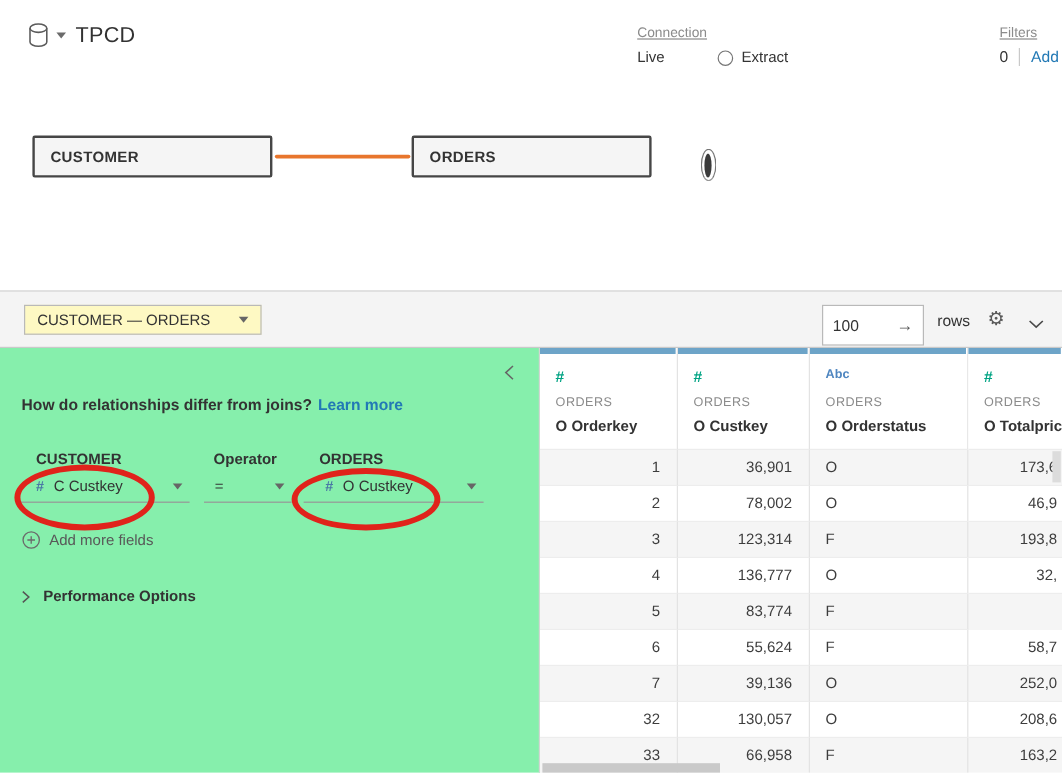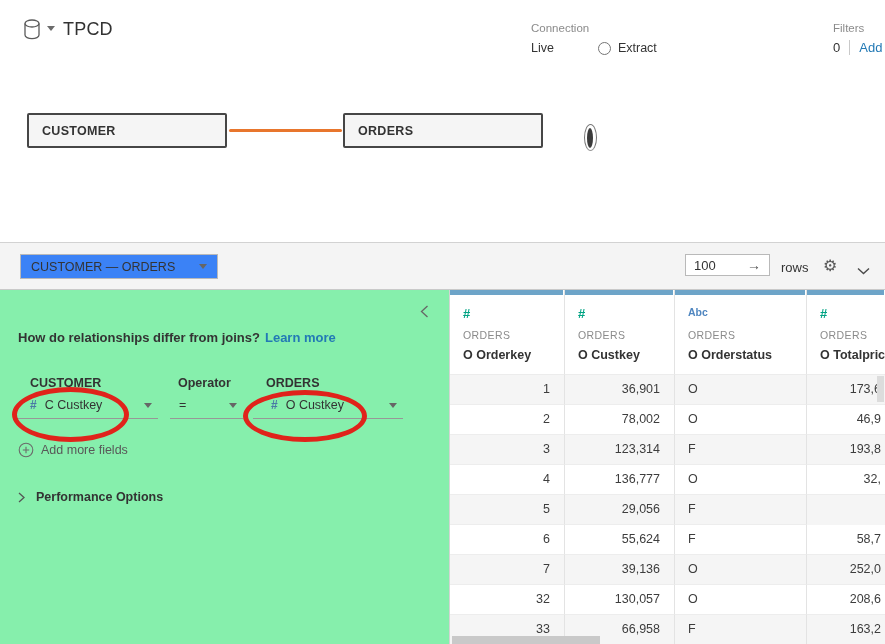--- a/index.html
+++ b/index.html
@@ -8,21 +8,21 @@
   body { position:relative; }
 
   
   .top-header { position:absolute; left:0; top:0; width:885px; height:70px; }
   .db-icon-wrap { position:absolute; left:22px; top:18px; display:flex; align-items:center; }
   .db-caret { width:0; height:0; border-left:4px solid transparent; border-right:4px solid transparent;
     border-top:5px solid #6b6b6b; margin-left:5px; margin-top:-6px; }
   .ds-title { position:absolute; left:63px; top:19px; font-size:18px; font-weight:500; color:#323232; letter-spacing:.2px; }
 
   .conn-group { position:absolute; left:531px; top:22px; }
-  .small-label { font-size:11.5px; color:#8b8b8b; }
+  .small-label { font-size:11.5px; color:#8b8b8b;text-decoration:underline; }
   .radio-row { display:flex; align-items:center; margin-top:7px; font-size:12.5px; color:#333;justify-content:center; }
   .radio { width:13px; height:13px; border:1px solid #757575; border-radius:50%; background:#fff;
     position:relative; display:inline-block; margin-right:7px; flex:0 0 auto; }
   .radio.sel::after { content:''; position:absolute; left:2.5px; top:2.5px; right:2.5px; bottom:2.5px;
     background:#3b3b3b; border-radius:50%; }
   .radio-extract { margin-left:44px; }
 
   .filters-group { position:absolute; left:813px; top:22px;margin-left:20px; }
   .filters-row { display:flex; align-items:center; margin-top:6px; font-size:13px; }
   .pipe { width:1px; height:15px; background:#c9c9c9; margin:0 9px; }
@@ -32,26 +32,26 @@
   .noodle { position:absolute; left:229px; top:129px; width:113px; height:3px; background:#e8762d; border-radius:2px; }
   .table-box { position:absolute; top:113px; width:200px; height:35px; background:#f5f5f5;
     border:2px solid #464646; border-radius:2px; display:flex; align-items:center; padding-left:13px;
     font-size:12.5px; font-weight:700; color:#333; letter-spacing:.3px; }
   .table-box.customer { left:27px; }
   .table-box.orders { left:343px; }
 
   
   .toolbar { position:absolute; left:0; top:242px; width:885px; height:48px; background:#f4f4f4;
     border-top:1px solid #d2d2d2; border-bottom:1px solid #c9c9c9; }
-  .rel-select { position:absolute; left:20px; top:11px; width:198px; height:25px; background:#3b82f6;
+  .rel-select { position:absolute; left:20px; top:11px; width:198px; height:25px; background:#fef9c3;
     border:1px solid #b9b9b9; display:flex; align-items:center; padding:0 10px; font-size:12.5px; color:#333; }
   .rel-select .caret { margin-left:auto; }
   .caret { width:0; height:0; border-left:4px solid transparent; border-right:4px solid transparent;
     border-top:5px solid #666; }
-  .rows-box { position:absolute; left:685px; top:11px; width:85px; height:22px; background:#fff;
+  .rows-box { position:absolute; left:685px; top:11px; width:85px; height:34px; background:#fff;
     border:1px solid #b9b9b9; display:flex; align-items:center; }
   .rows-box input { border:none; outline:none; width:50px; font-size:13px; color:#333; padding-left:8px;
     font-family:"Liberation Sans", sans-serif; background:transparent; }
   .rows-arrow { margin-left:auto; padding-right:8px; color:#555; font-size:14px; }
   .rows-label { position:absolute; left:781px; top:17px; font-size:13px; color:#333; }
   .gear { position:absolute; left:823px; top:13px; font-size:16px; color:#595959; cursor:pointer; }
   .tb-chevron { position:absolute; left:857px; top:18px; cursor:pointer; }
 
   
   .left-panel { position:absolute; left:0; top:290px; width:450px; height:354px; background:#86efac;
@@ -257,21 +257,21 @@
       <div class="g-cell c3 right">193,8</div>
     </div>
     <div class="g-row">
       <div class="g-cell c0 right">4</div>
       <div class="g-cell c1 right">136,777</div>
       <div class="g-cell c2 left">O</div>
       <div class="g-cell c3 right">32,</div>
     </div>
     <div class="g-row odd">
       <div class="g-cell c0 right">5</div>
-      <div class="g-cell c1 right">29,056</div>
+      <div class="g-cell c1 right">83,774</div>
       <div class="g-cell c2 left">F</div>
     </div>
     <div class="g-row">
       <div class="g-cell c0 right">6</div>
       <div class="g-cell c1 right">55,624</div>
       <div class="g-cell c2 left">F</div>
       <div class="g-cell c3 right">58,7</div>
     </div>
     <div class="g-row odd">
       <div class="g-cell c0 right">7</div>

